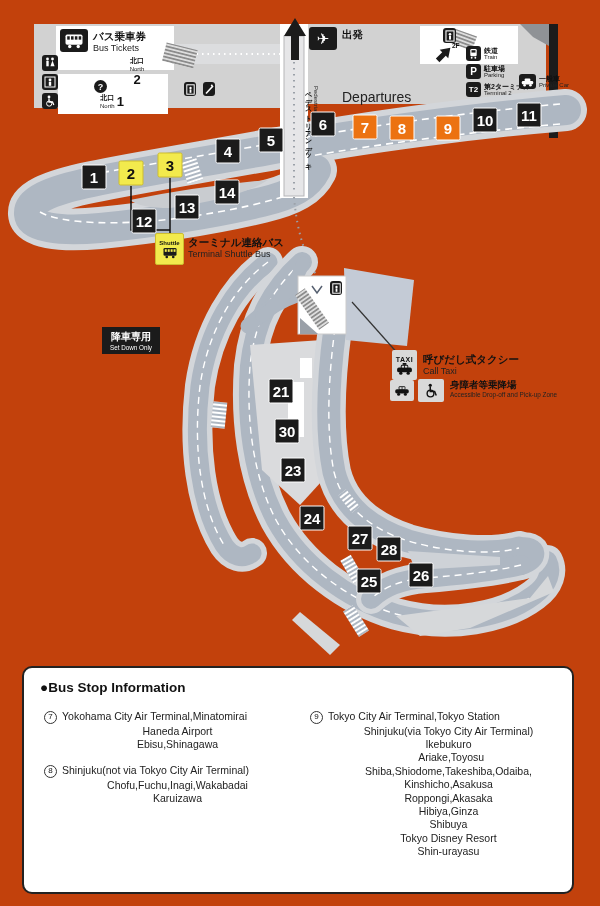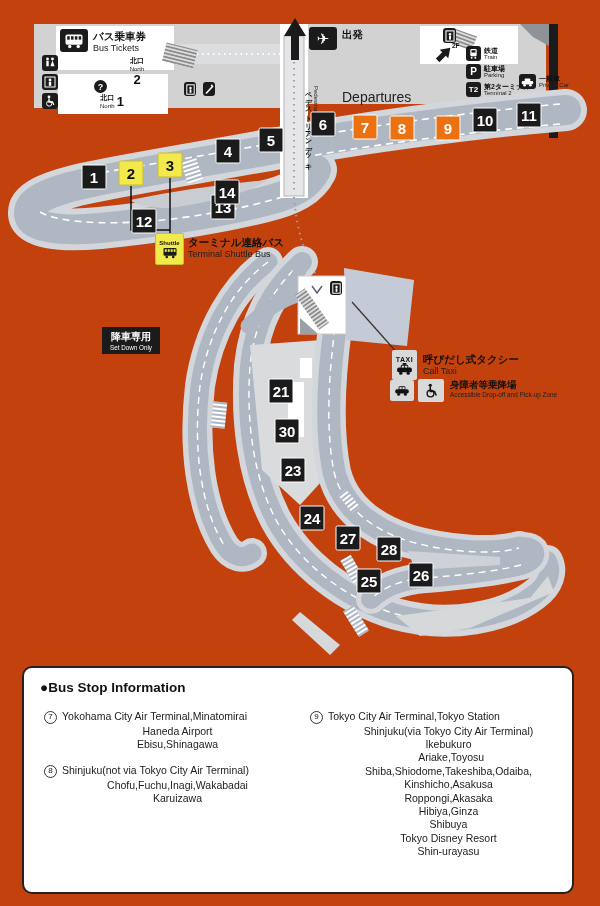--- a/index.html
+++ b/index.html
@@ -350,23 +350,23 @@
     <div class="stop yellow" style="left: 170px; top: 165px;">3</div>
     <div class="stop black" style="left: 228px; top: 151px;">4</div>
     <div class="stop black" style="left: 271px; top: 140px;">5</div>
     <div class="stop black" style="left: 323px; top: 124px;">6</div>
     <div class="stop orange" style="left: 365px; top: 127px;">7</div>
     <div class="stop orange" style="left: 402px; top: 128px;">8</div>
     <div class="stop orange" style="left: 448px; top: 128px;">9</div>
     <div class="stop black" style="left: 485px; top: 120px;">10</div>
     <div class="stop black" style="left: 529px; top: 115px;">11</div>
     <div class="stop black" style="left: 144px; top: 221px;">12</div>
-    <div class="stop black" style="left: 187px; top: 207px; margin-left: 36px;">13</div>
+    <div class="stop black" style="left: 187px; top: 207px;">13</div>
     <div class="stop black" style="left: 227px; top: 192px;">14</div>
     <div class="stop black" style="left: 281px; top: 391px;">21</div>
     <div class="stop black" style="left: 287px; top: 431px;">30</div>
     <div class="stop black" style="left: 293px; top: 470px;">23</div>
     <div class="stop black" style="left: 312px; top: 518px;">24</div>
     <div class="stop black" style="left: 369px; top: 581px;">25</div>
     <div class="stop black" style="left: 421px; top: 575px;">26</div>
-    <div class="stop black" style="left: 348px; top: 538px; text-align: center;">27</div>
+    <div class="stop black" style="left: 360px; top: 538px; text-align: center;">27</div>
     <div class="stop black" style="left: 389px; top: 549px;">28</div>
   </div>
 
 </body></html>

